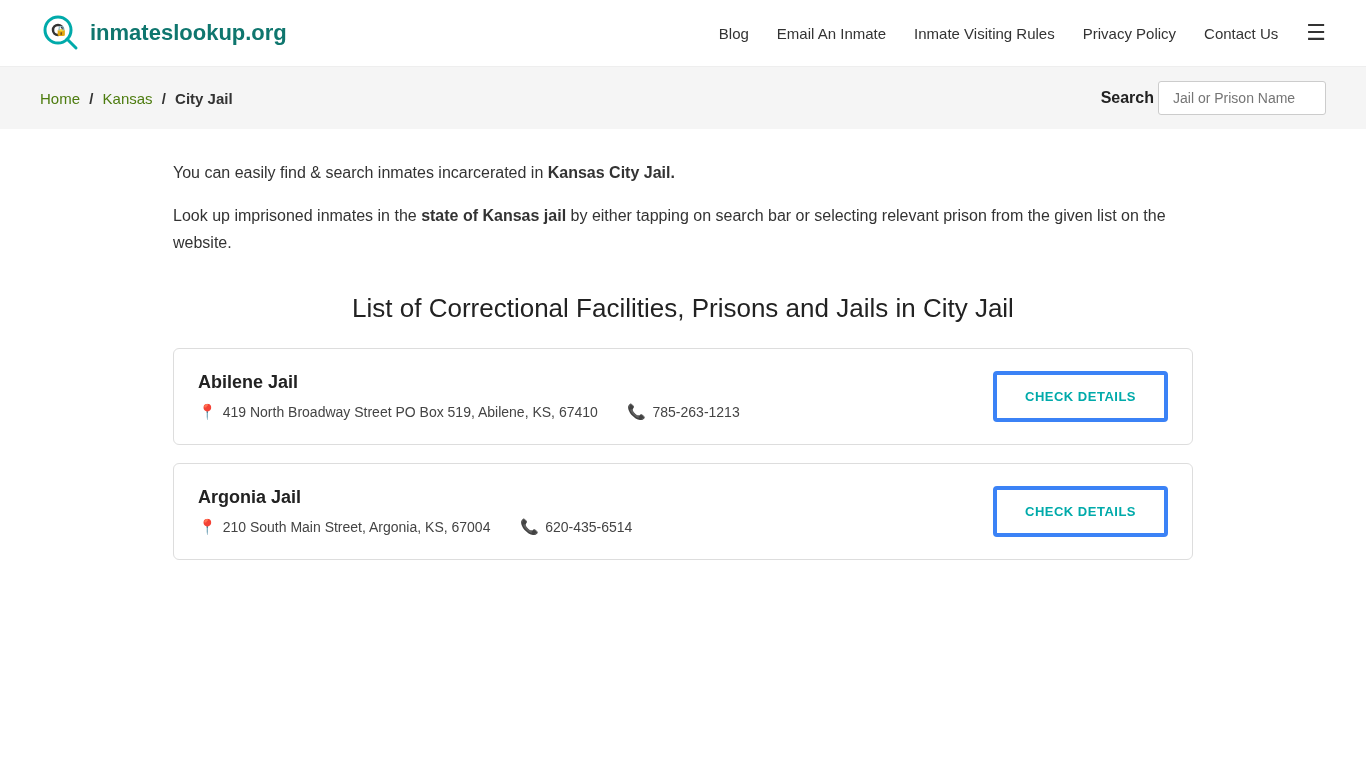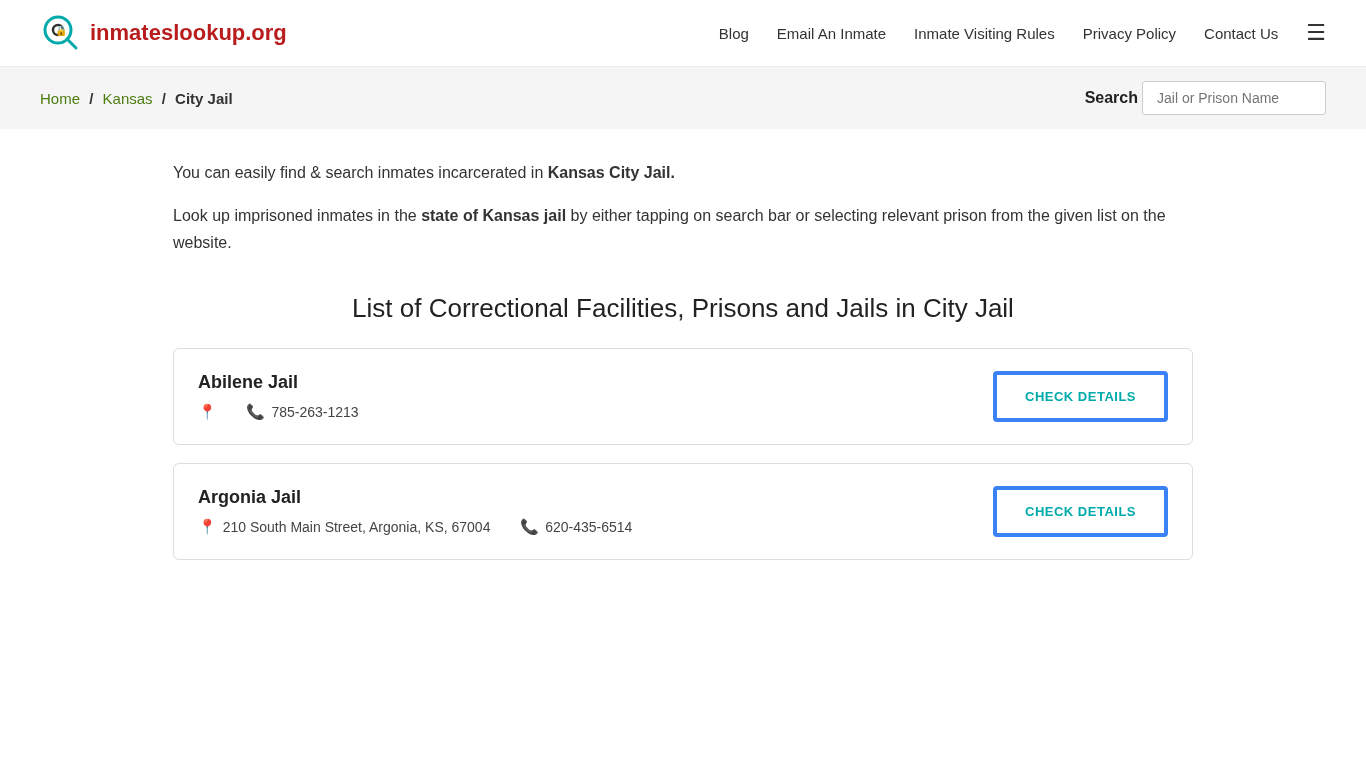--- a/index.html
+++ b/index.html
@@ -22,21 +22,21 @@
     .logo-icon {
       width: 42px;
       height: 42px;
     }
     .logo-text {
       font-size: 22px;
       font-weight: 400;
       color: #333;
     }
     .logo-text span {
-      color: #b91c1c;
+      color: #0f766e;
       font-weight: 700;
     }
     .nav {
       display: flex;
       align-items: center;
       gap: 28px;
     }
     .nav a {
       text-decoration: none;
       color: #333;
@@ -80,21 +80,21 @@
       font-size: 16px;
       font-weight: 700;
       color: #222;
     }
     .search-input {
       border: 1px solid #ccc;
       border-radius: 3px;
       padding: 8px 14px;
       font-size: 14px;
       color: #999;
-      width: 184px;
+      width: 168px;
       outline: none;
     }
 
     
     .main {
       max-width: 1100px;
       margin: 0 auto;
       padding: 30px 40px 60px;
     }
     .page-title {
@@ -223,20 +223,21 @@
   <h2 class="section-title">List of Correctional Facilities, Prisons and Jails in City Jail</h2>
 
   <div>
 
     <div class="facility-card">
       <div class="facility-info">
         <div class="facility-name">Abilene Jail</div>
         <div class="facility-meta">
           <div class="facility-address">
             <span class="meta-icon">📍</span>
+            <span>419 North Broadway Street PO Box 519, Abilene, KS, 67410</span>
           </div>
           <div class="facility-phone">
             <span class="meta-icon">📞</span>
             <span>785-263-1213</span>
           </div>
         </div>
       </div>
       <button class="check-details-btn">CHECK DETAILS</button>
     </div>
 

